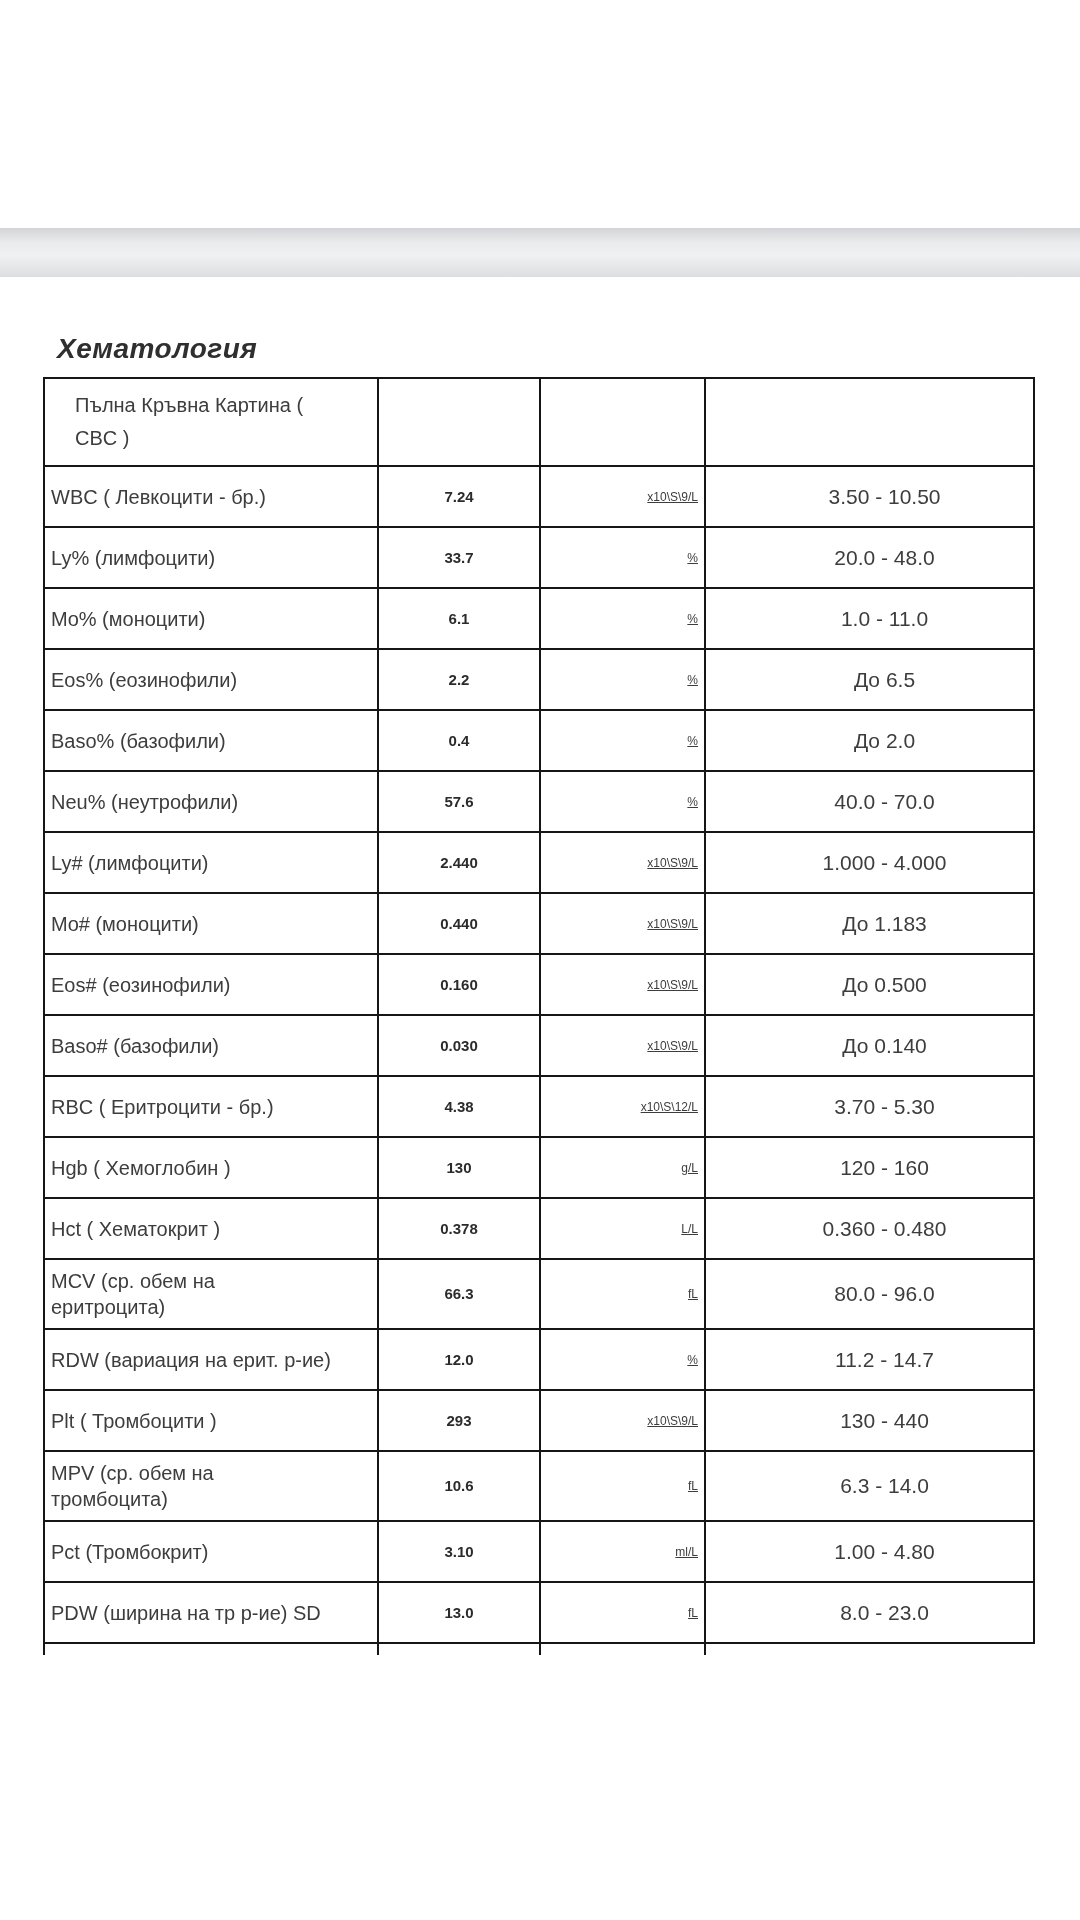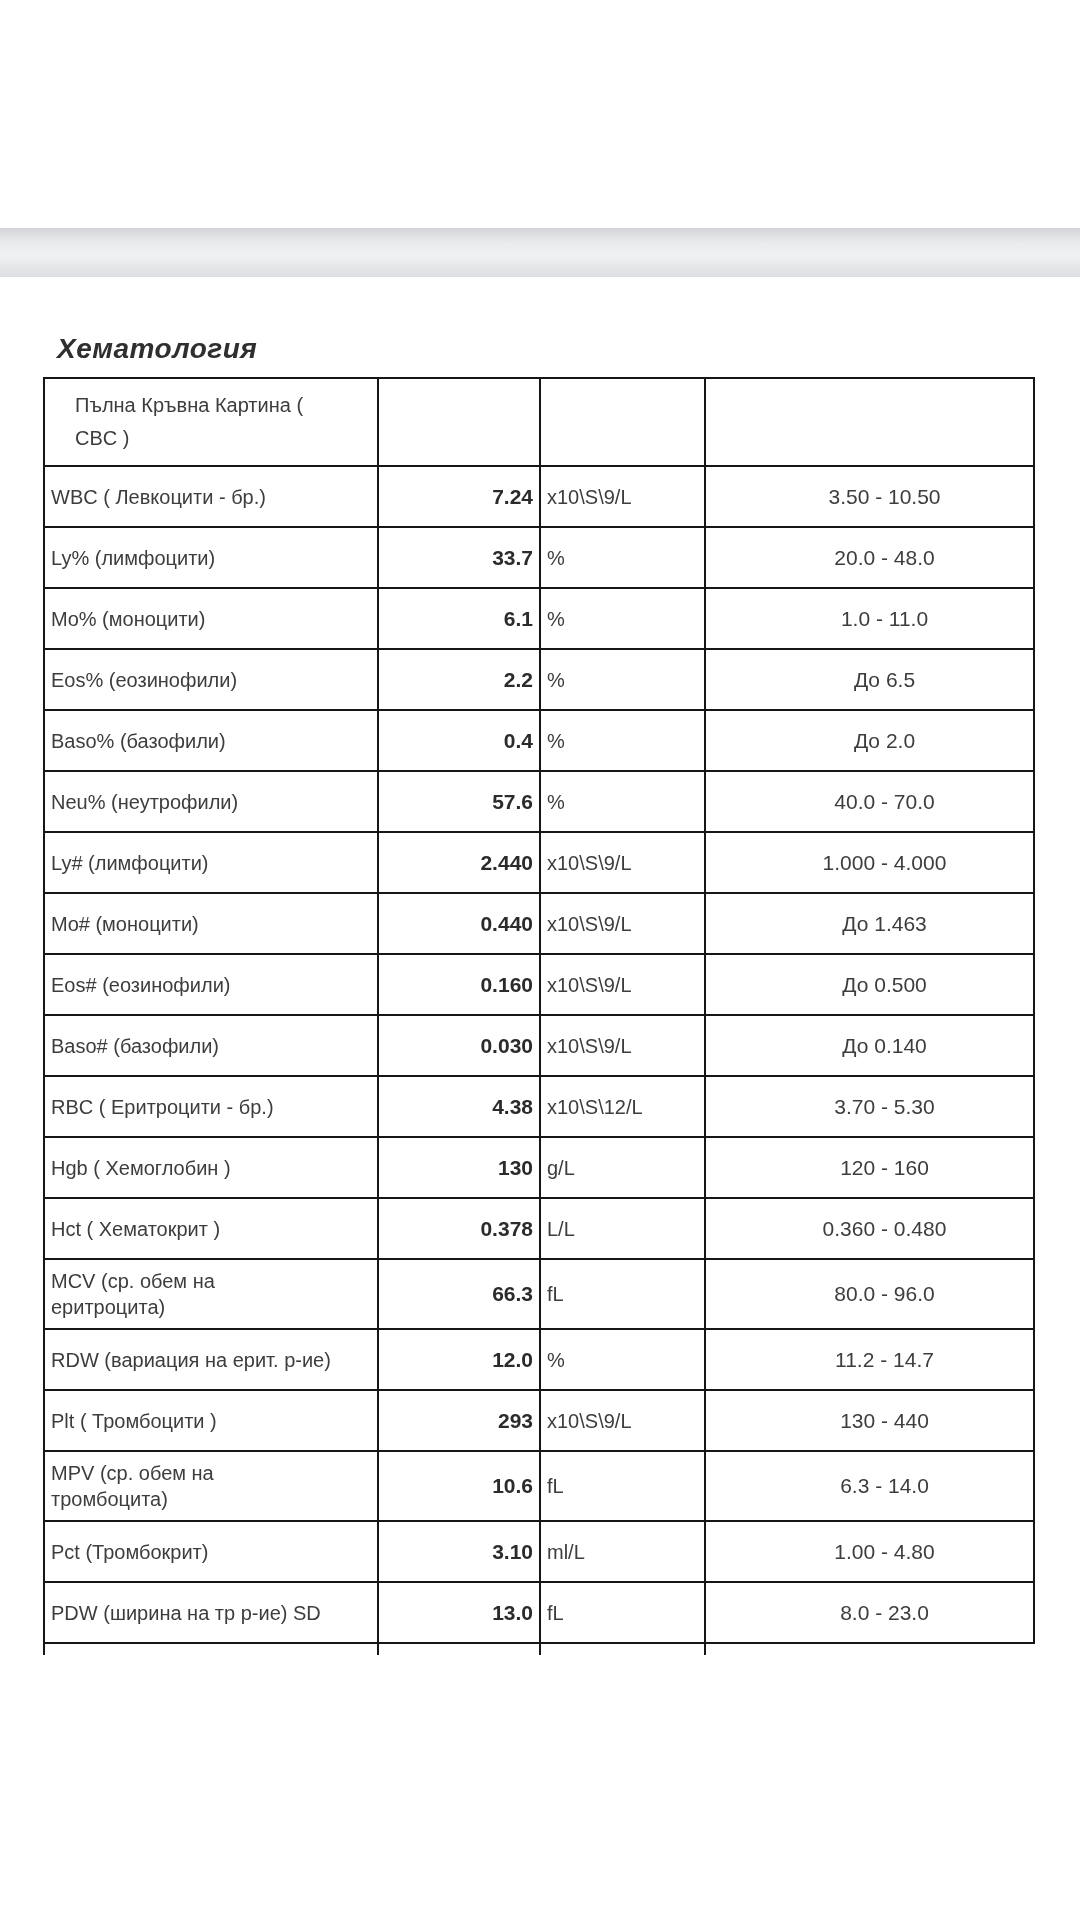--- a/index.html
+++ b/index.html
@@ -60,28 +60,29 @@
     text-align: left;
     white-space: pre-line;
   }
   .lab-table td.c-header {
     padding-left: 30px;
     padding-right: 4px;
     line-height: 33px;
     height: 70px;
   }
   .lab-table td.c-value {
+    text-align: center;
+    font-weight: bold;
+    font-size: 15px;
+    color: var(--value-text, #2b2b2b);
+  }
+  .lab-table td.c-unit {
     text-align: right;
-    font-weight: bold;
-    font-size: 21px;
-    color: var(--value-text, #2b2b2b);
-  }
-  .lab-table td.c-unit {
-    text-align: left;
-    font-size: 20px;
+    font-size: 12px;
+    text-decoration: underline;
   }
   .lab-table td.c-range {
     text-align: center;
     font-size: 21px;
     padding-left: 36px;
   }
   
   .lab-table tr.stub-row td {
     border: none;
     border-left: 2px solid var(--border, #161616);
@@ -153,21 +154,21 @@
       <tr>
         <td class="c-name">Ly# (лимфоцити)</td>
         <td class="c-value">2.440</td>
         <td class="c-unit">x10\S\9/L</td>
         <td class="c-range">1.000 - 4.000</td>
       </tr>
       <tr>
         <td class="c-name">Mo# (моноцити)</td>
         <td class="c-value">0.440</td>
         <td class="c-unit">x10\S\9/L</td>
-        <td class="c-range">До 1.463</td>
+        <td class="c-range">До 1.183</td>
       </tr>
       <tr>
         <td class="c-name">Eos# (еозинофили)</td>
         <td class="c-value">0.160</td>
         <td class="c-unit">x10\S\9/L</td>
         <td class="c-range">До 0.500</td>
       </tr>
       <tr>
         <td class="c-name">Baso# (базофили)</td>
         <td class="c-value">0.030</td>

